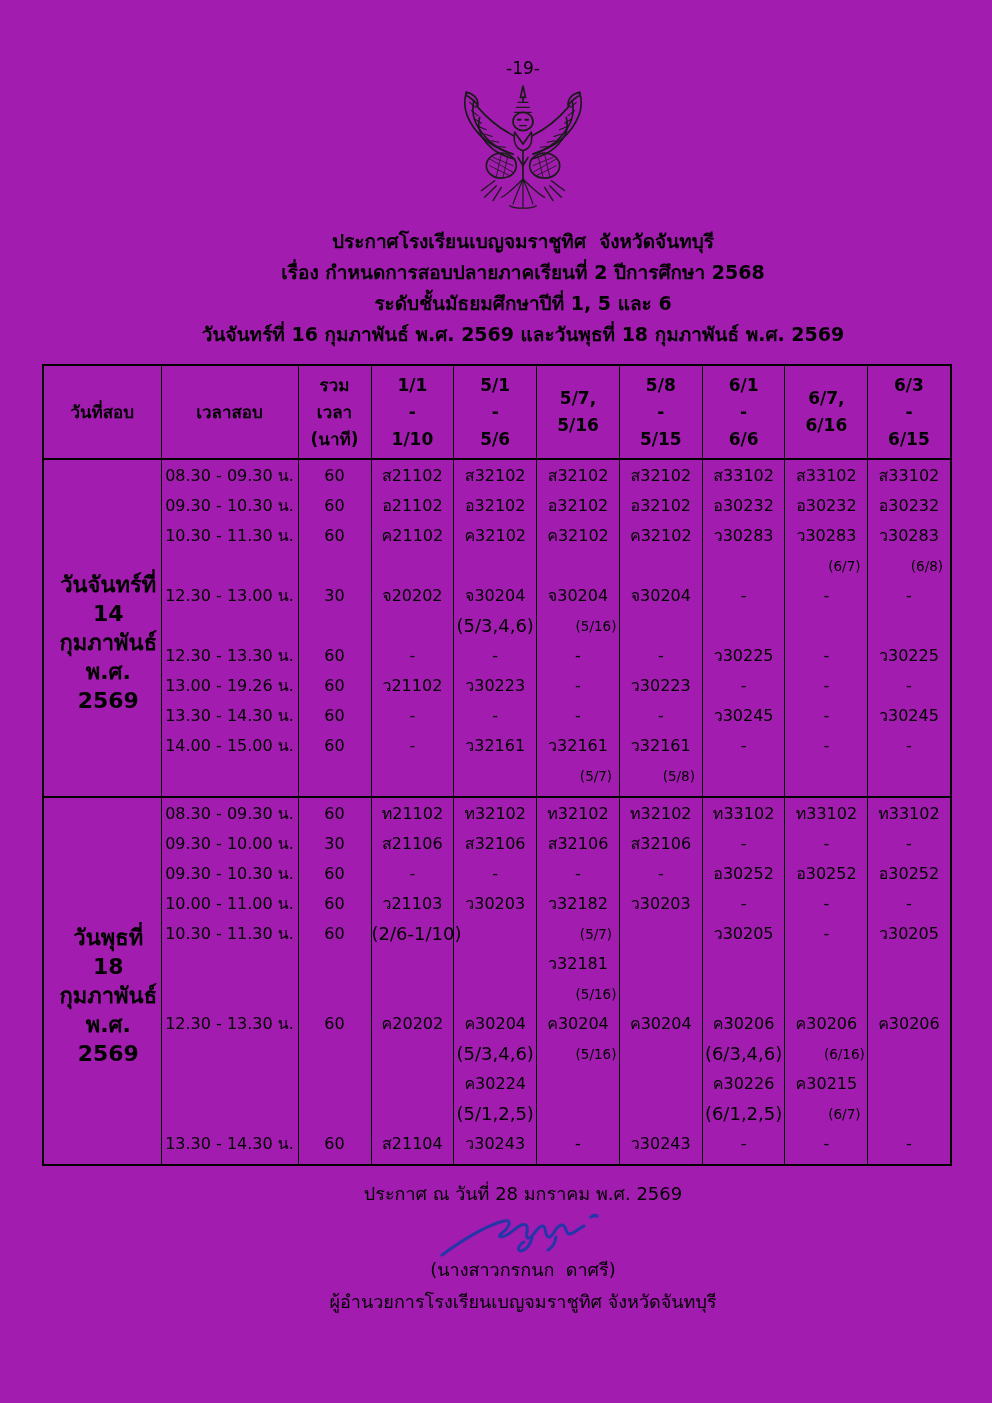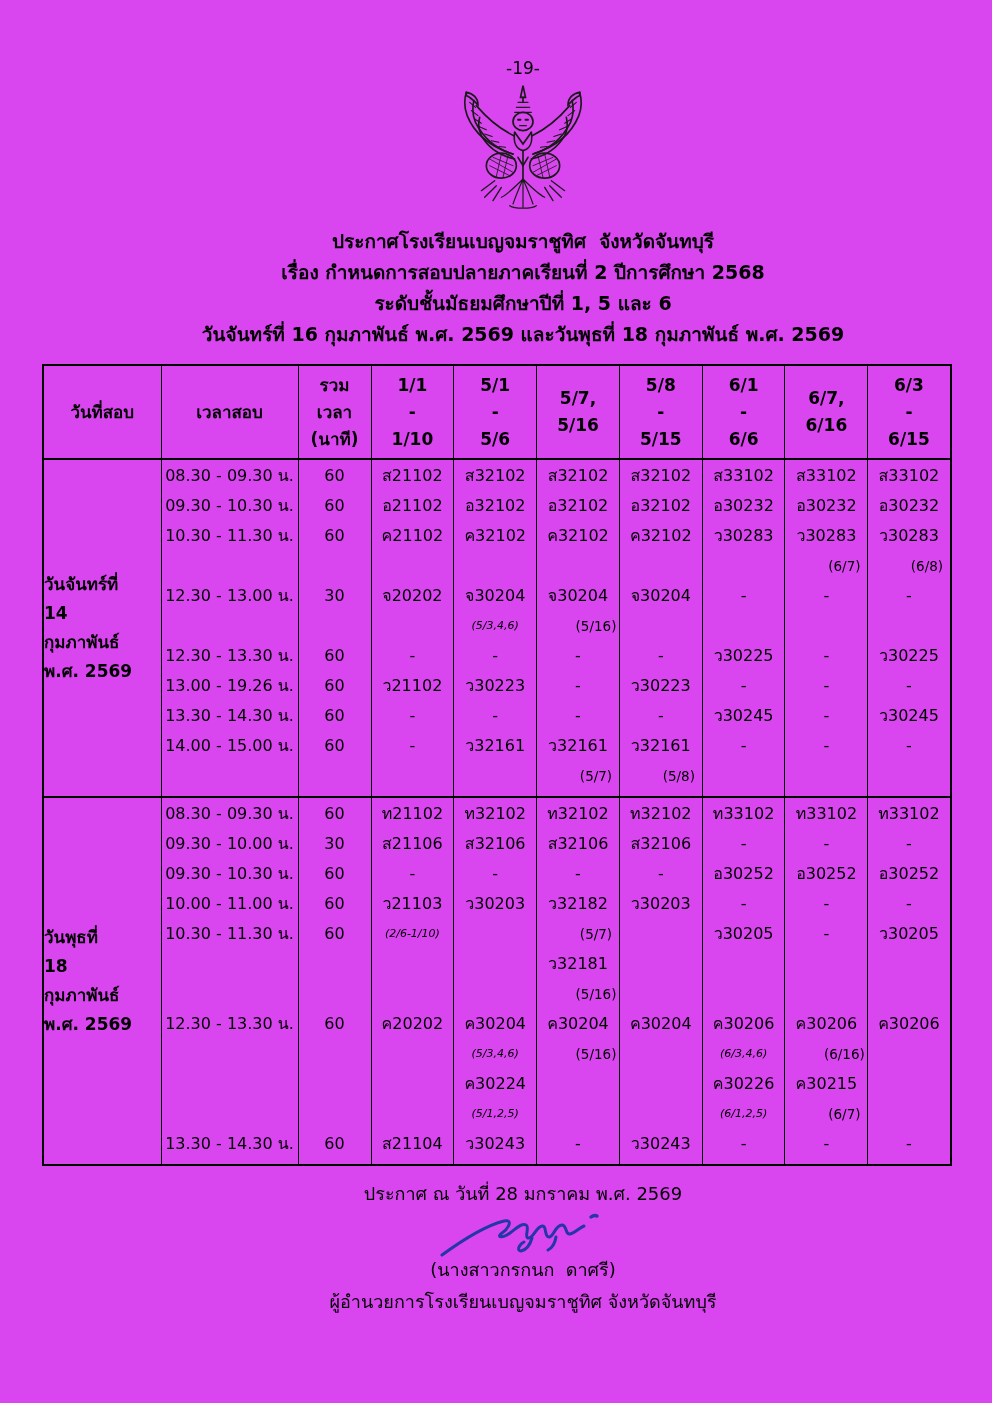--- a/index.html
+++ b/index.html
@@ -1,20 +1,20 @@
 <!DOCTYPE html>
 <html><head>
 <meta charset="utf-8">
 <style>
   html,body { margin:0; padding:0; background:#888; }
   .page {
     position:relative;
     width:992px; height:1403px;
     margin:0 auto;
-    background:#d946ef;
+    background:#a21caf;
     font-family:"DejaVu Sans", sans-serif;
     color:#000;
     overflow:hidden;
   }
   .c-off { position:relative; left:27px; text-align:center; }
 
   .page-number { padding-top:58px; font-size:17px; }
 
   .emblem-wrap { margin-top:2px; height:140px; }
   .emblem-wrap svg { display:block; margin:0 auto; }
@@ -45,23 +45,23 @@
 
   td.block-cell { vertical-align:top; }
   td.date-cell  { vertical-align:middle; }
   .stack { padding-top:1px; padding-bottom:5px; }
   .date-stack { padding:0; }
   .cell-line {
     display:block; height:30px; line-height:30px;
     text-align:center; font-size:16px;
     white-space:nowrap; overflow:visible;
   }
-  .date-line { display:block; height:29px; line-height:29px; text-align:left; font-size:17px; font-weight:bold; }
+  .date-line { display:block; height:29px; line-height:29px; text-align:center; font-size:22px; font-weight:bold;margin-left:12px; }
   .cell-line.small { font-size:13.5px;margin-left:36px; }
-  .cell-line.xsmall { font-size:11px;font-style:italic; }
+  .cell-line.xsmall { font-size:18px; }
 
   .footer { margin-top:15px; font-size:18px; line-height:26px; }
   .sig-wrap { height:52px; margin:2px 0 -4px 0; }
   .sig-wrap svg { display:block; margin:0 auto; }
   .signer-name { margin-top:0; }
   .signer-title { margin-top:6px; }
 </style>
 </head>
 <body>
 

